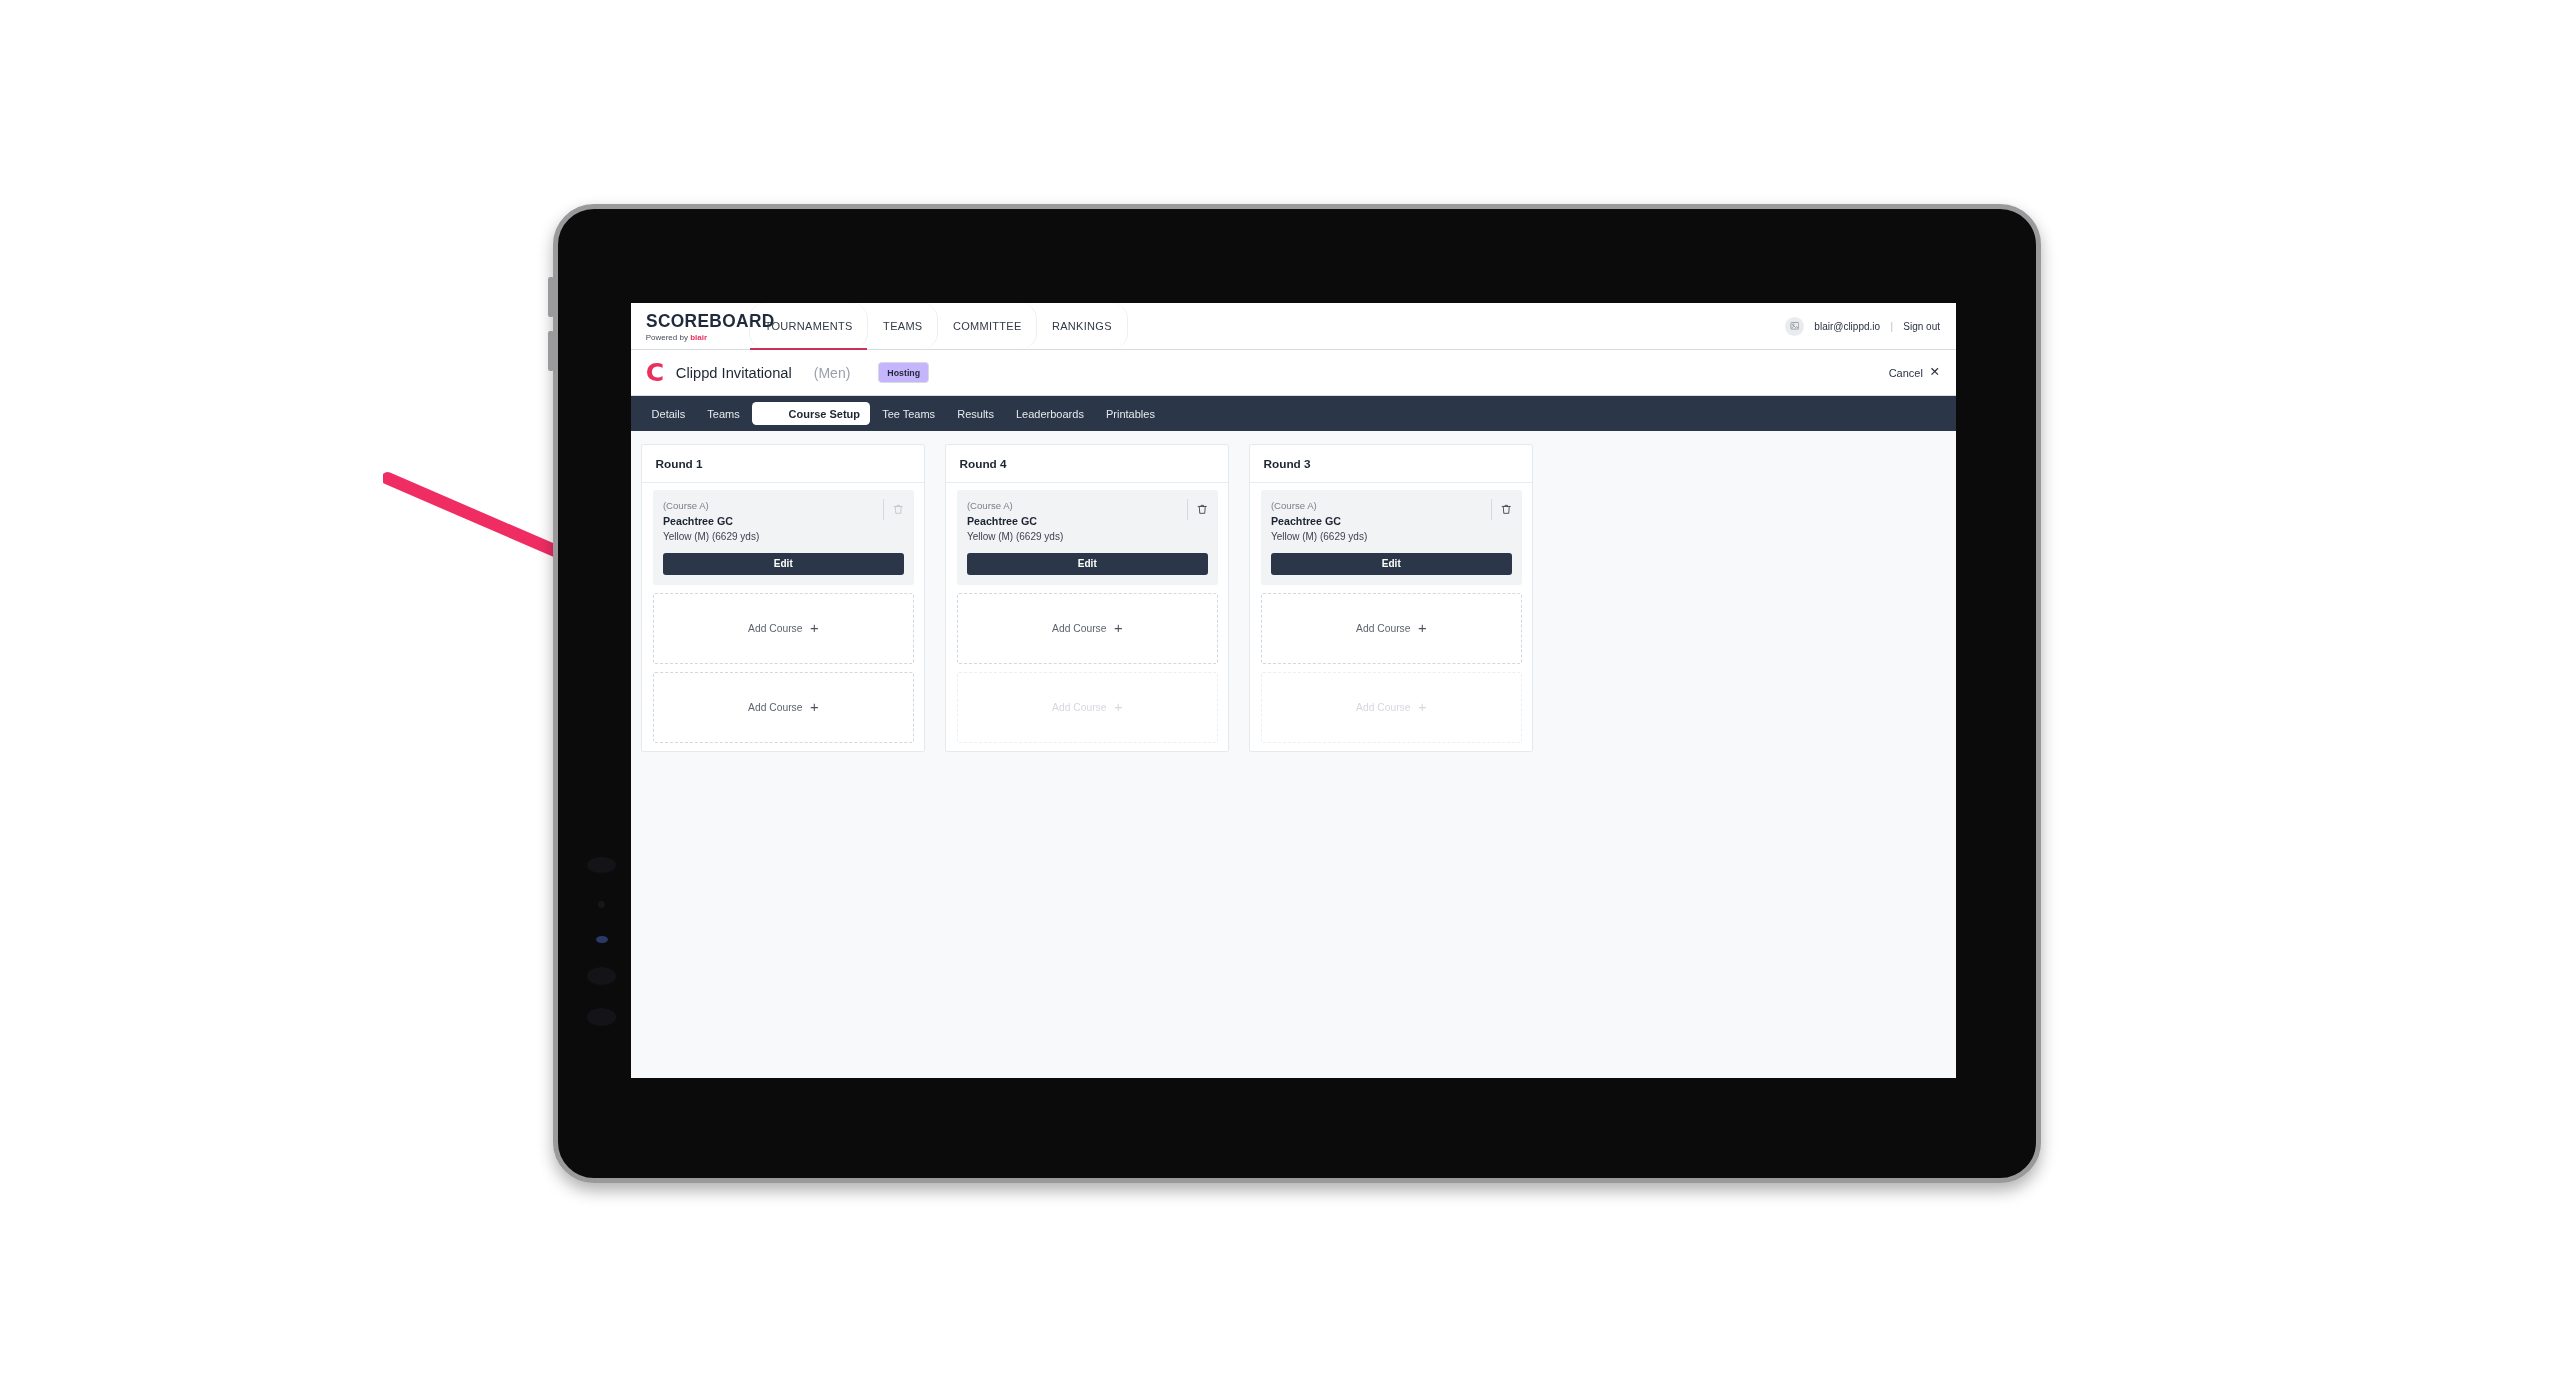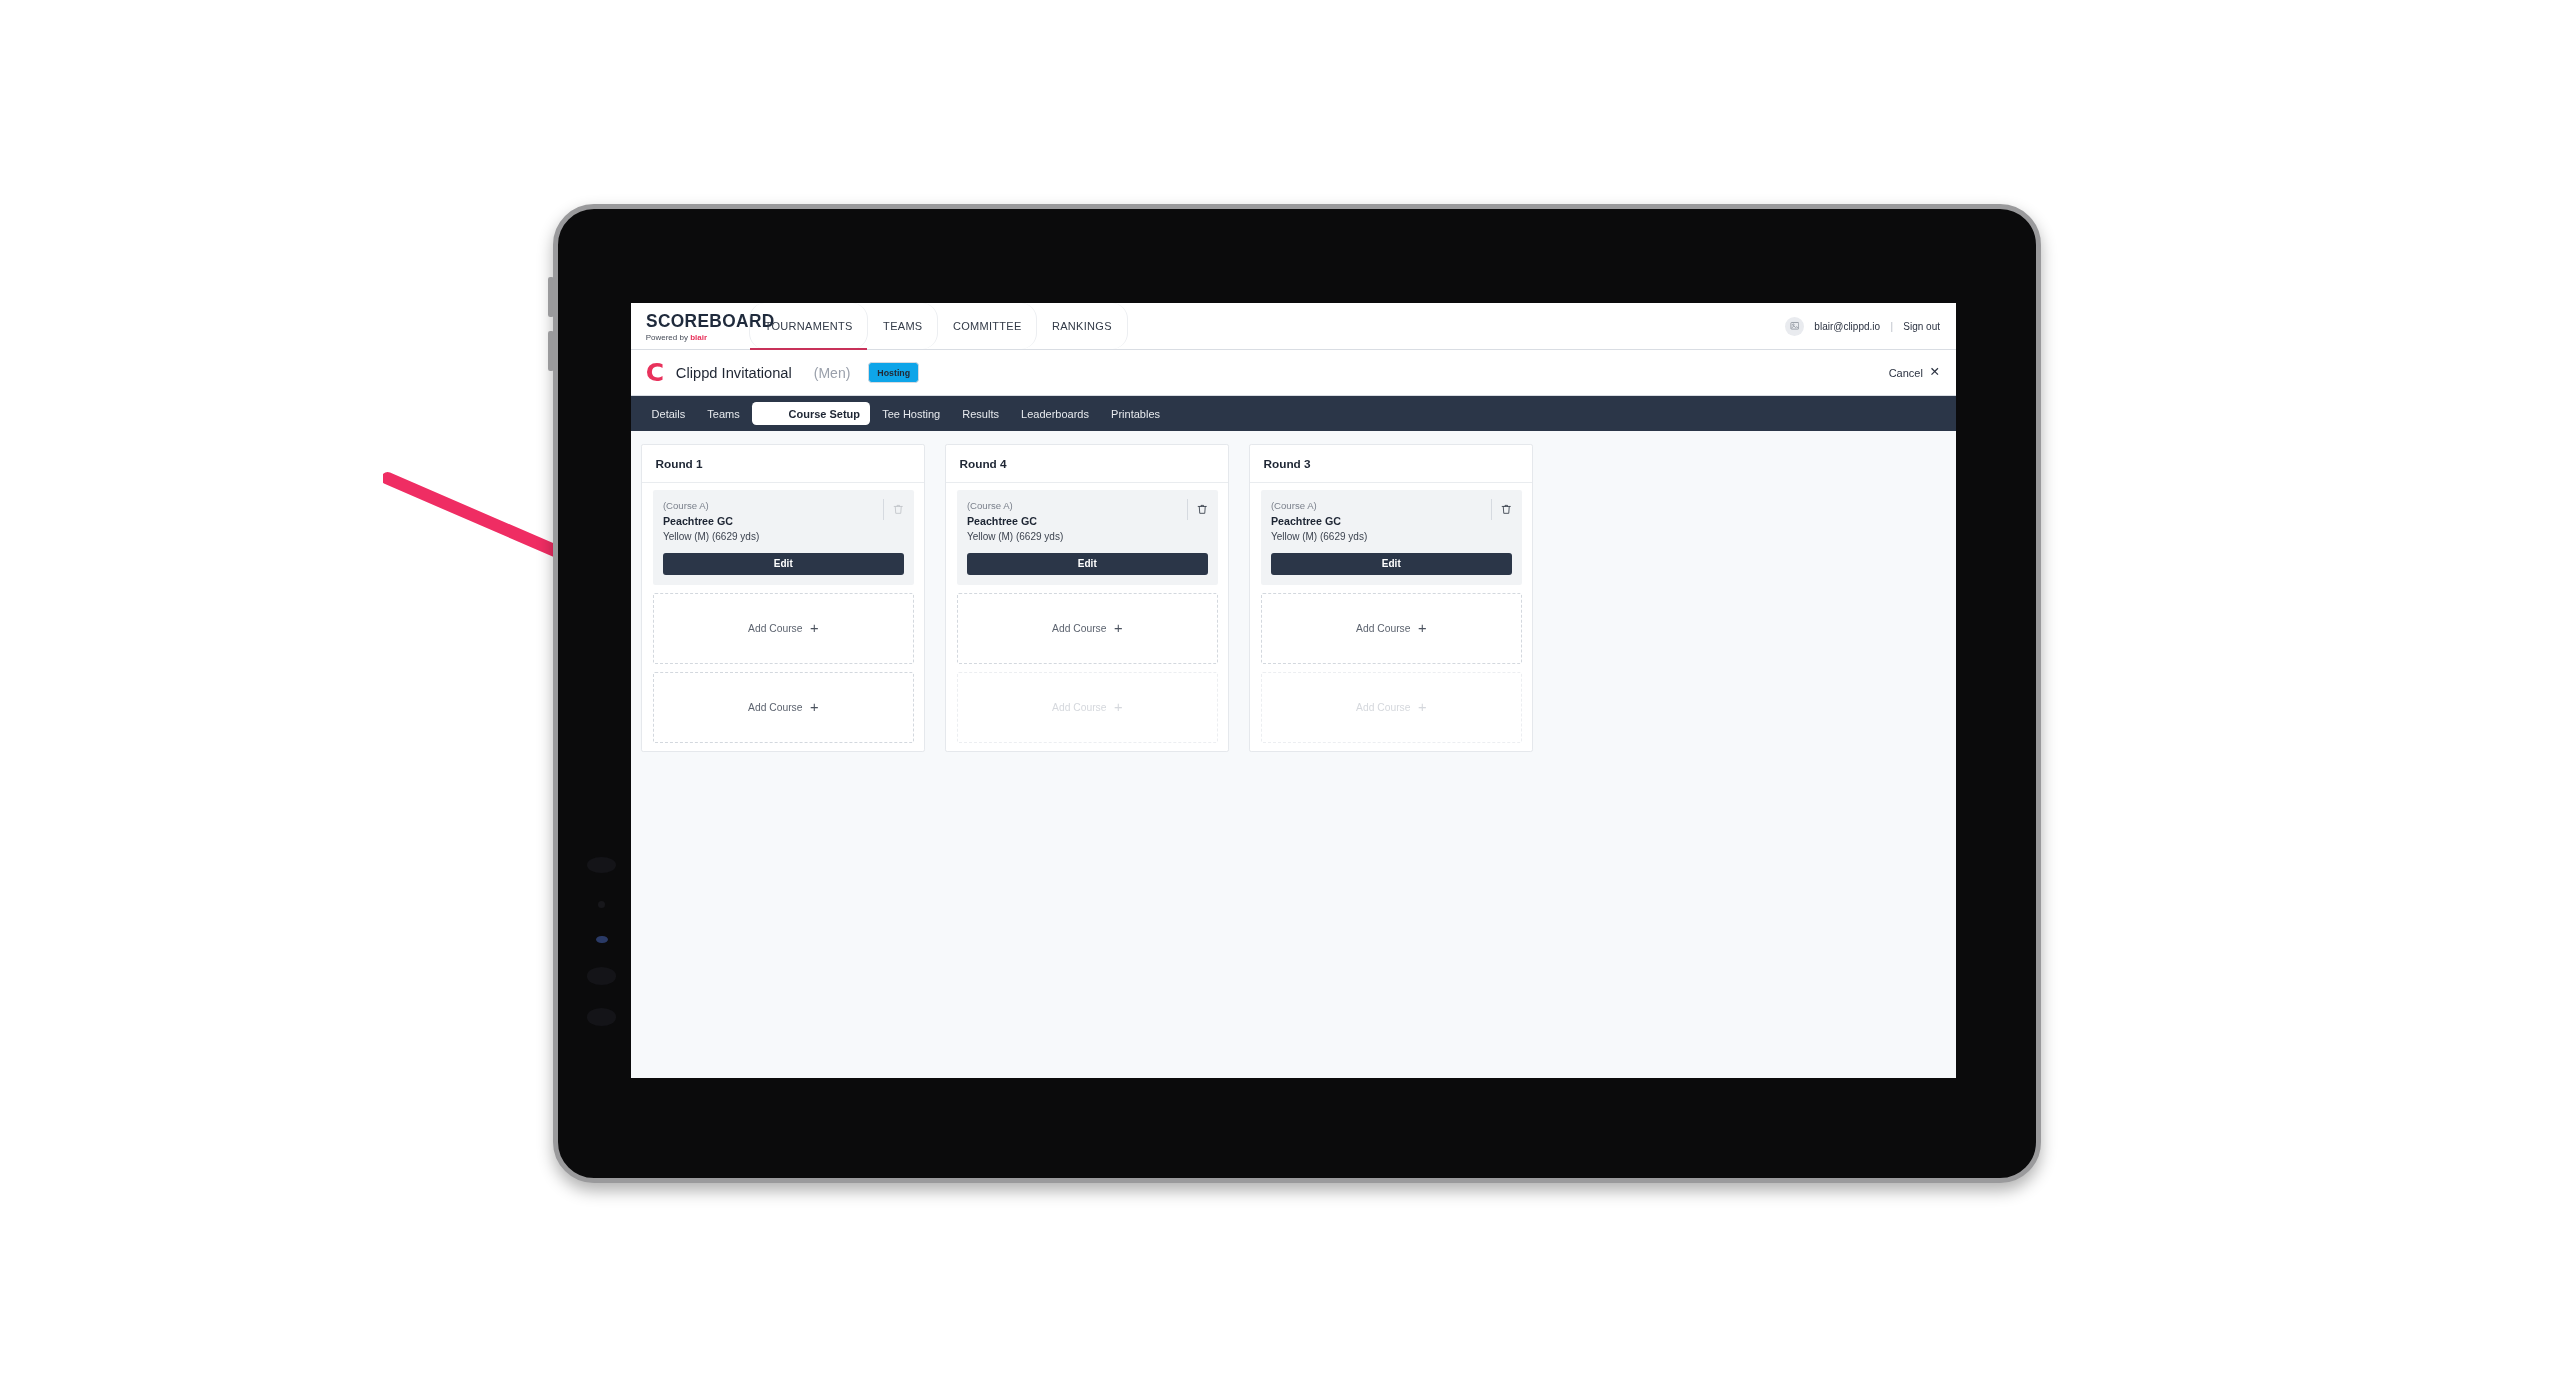--- a/index.html
+++ b/index.html
@@ -114,23 +114,23 @@
     padding: 0 16px 0 14.7px;
     border-bottom: 0.7px solid #d9dde3;
   }
   .c-logo {
     font-size: 25px; font-weight: 700; color: #e8325c;
     line-height: 1; margin-right: 11.8px; font-family: "DejaVu Sans", sans-serif;
   }
   .tourney-name { font-size: 14.7px; color: #1f2633; }
   .tourney-gender { font-size: 14px; color: #9aa0ab; margin-left: 22px; }
   .hosting-badge {
-    margin-left: 18px; padding: 4.4px 8px;
+    margin-left: 28px; padding: 4.4px 8px;
     border: 0.7px solid #d7dbe1; border-radius: 3.7px;
-    font-size: 8.8px; font-weight: 700; color: #232a36; background:#0ea5e9;
+    font-size: 8.8px; font-weight: 700; color: #232a36; background:#c4b5fd;
   }
   .cancel-btn {
     margin-left: auto; display: flex; align-items: center; gap: 6.6px;
     font-size: 11px; color: #2b3241; cursor: pointer;
   }
   .cancel-x { font-size: 12.5px; line-height: 1; }
 
   
   .tabstrip {
     height: 35px; background: #2b3648;
@@ -254,21 +254,21 @@
       <div class="cancel-btn">
         <span>Cancel</span>
         <span class="cancel-x">✕</span>
       </div>
     </div>
 
     <div class="tabstrip">
       <div class="tab">Details</div>
       <div class="tab">Teams</div>
       <div class="tab active">Course Setup</div>
-      <div class="tab">Tee Hosting</div>
+      <div class="tab">Tee Teams</div>
       <div class="tab">Results</div>
       <div class="tab">Leaderboards</div>
       <div class="tab">Printables</div>
     </div>
 
     <div class="content">
 
       <div class="round-col">
         <div class="round-head">Round 1</div>
         <div class="round-body">

